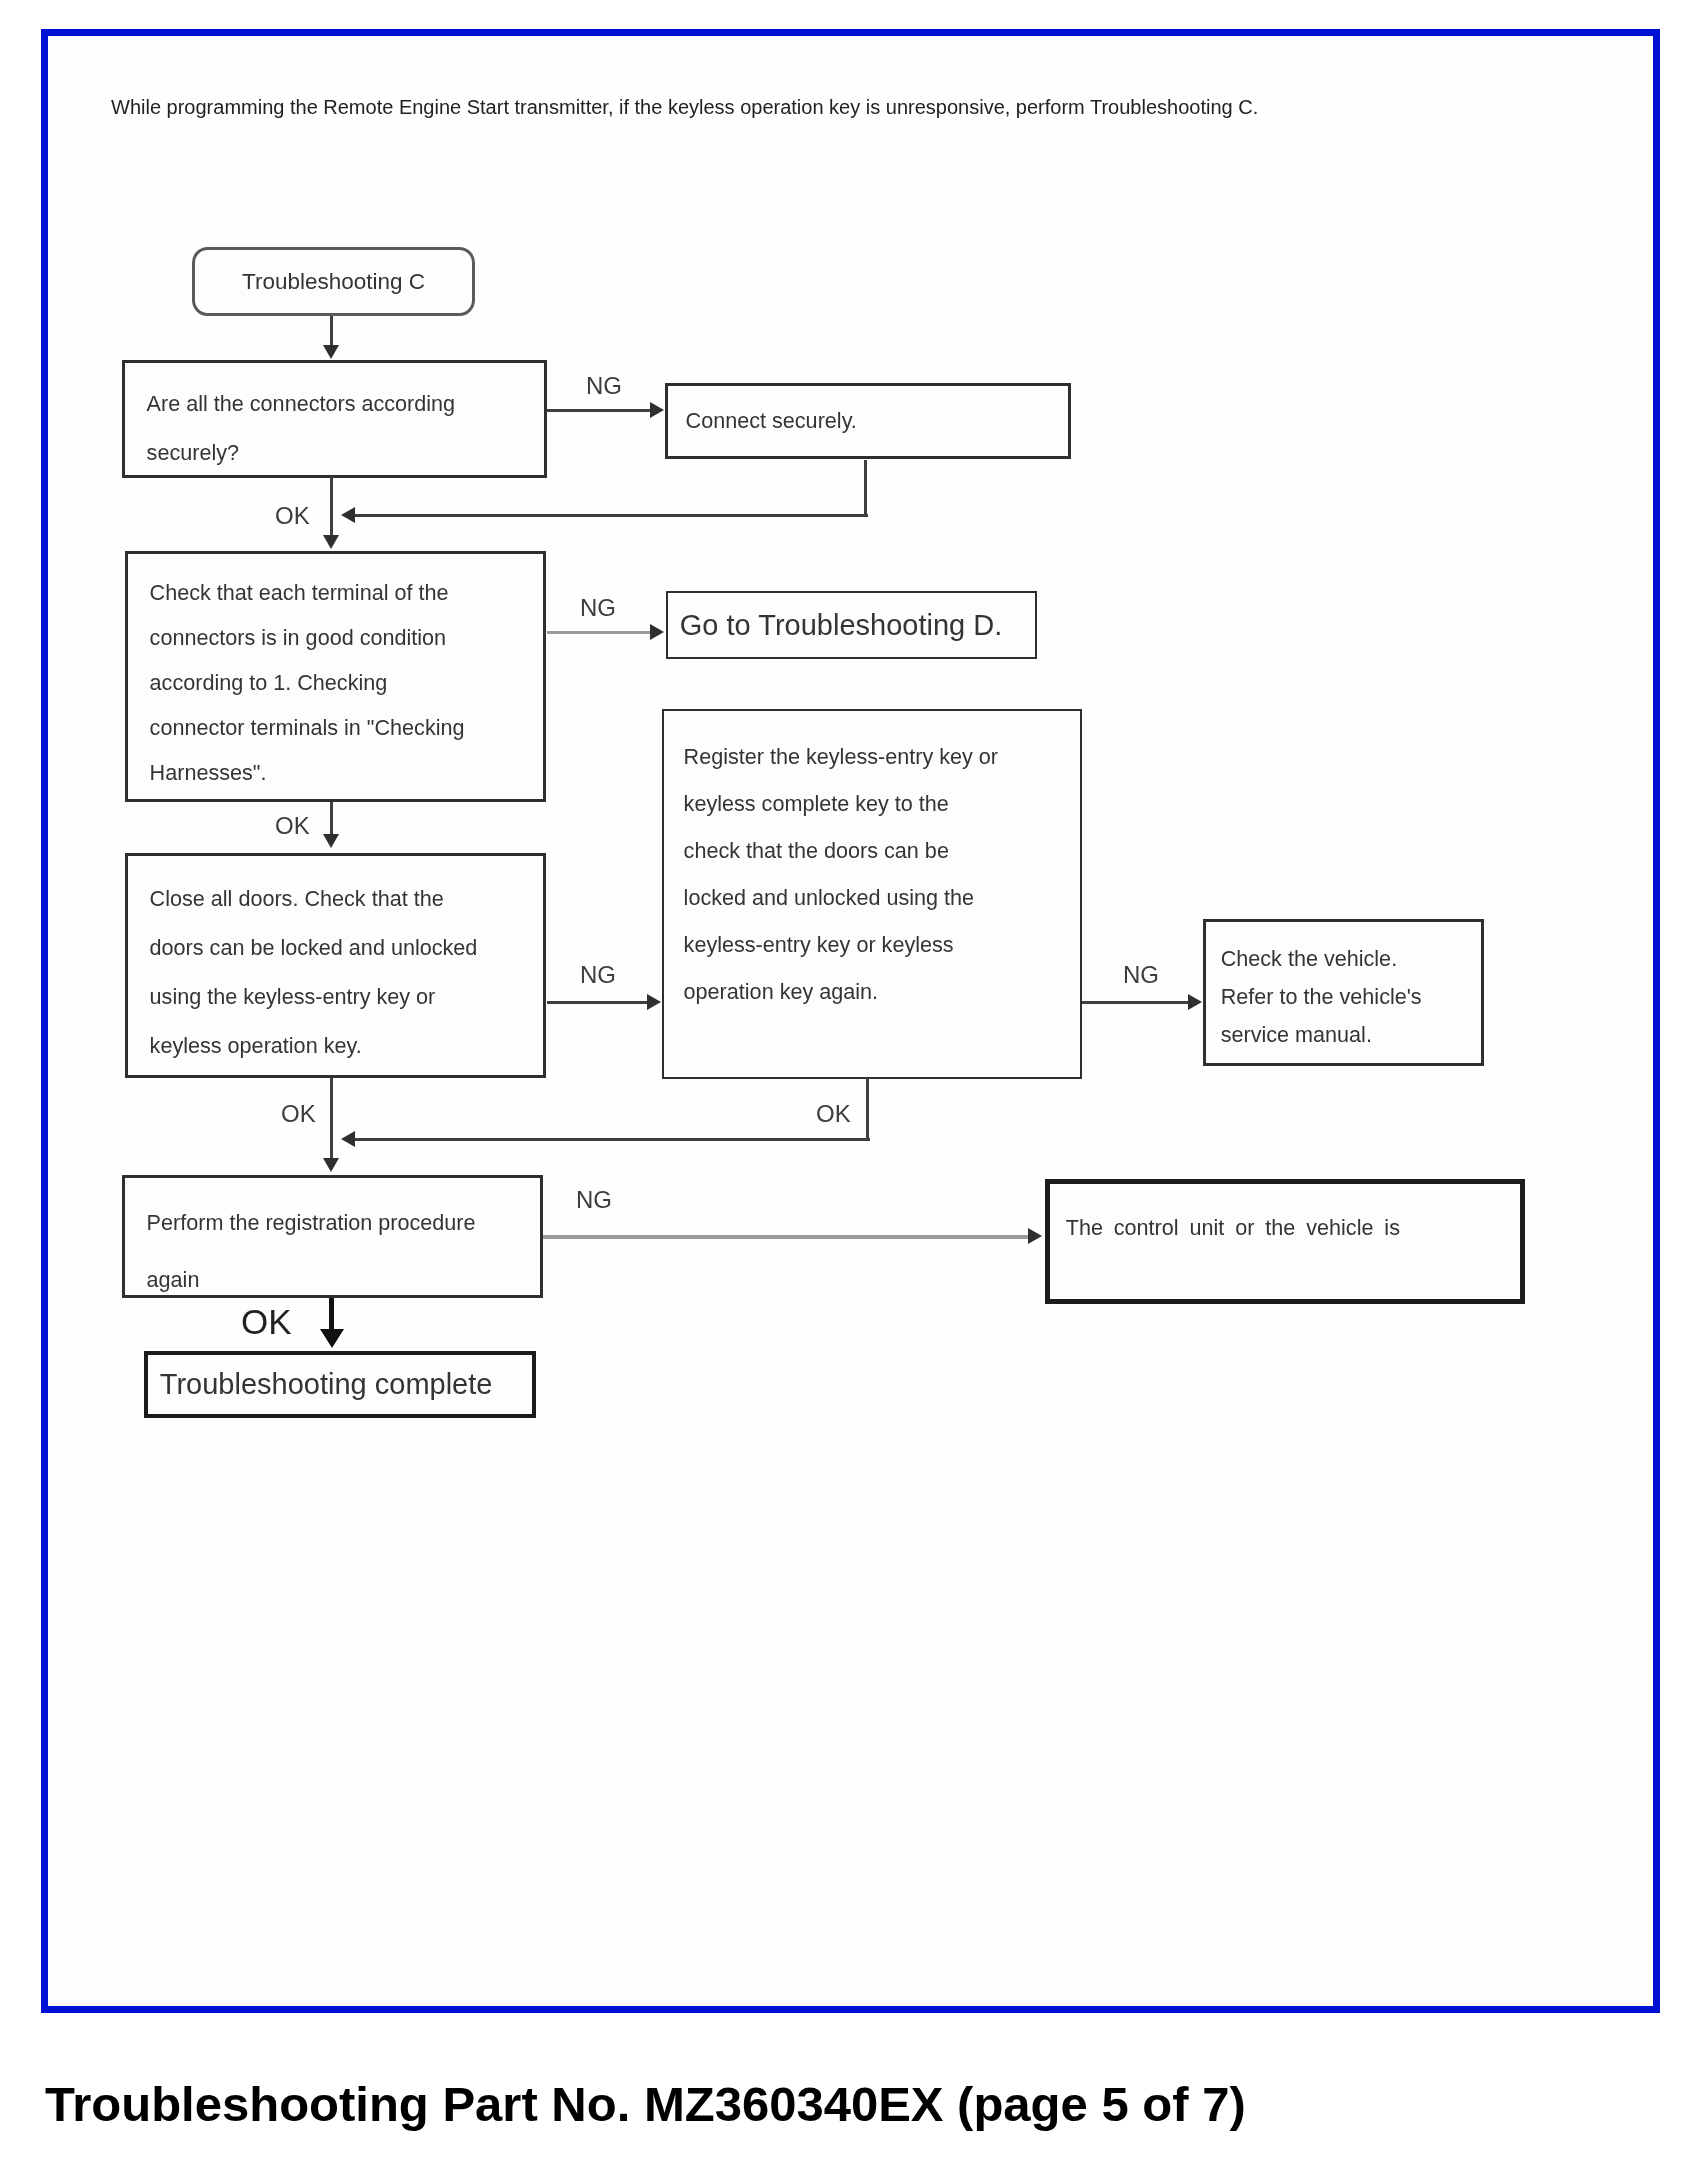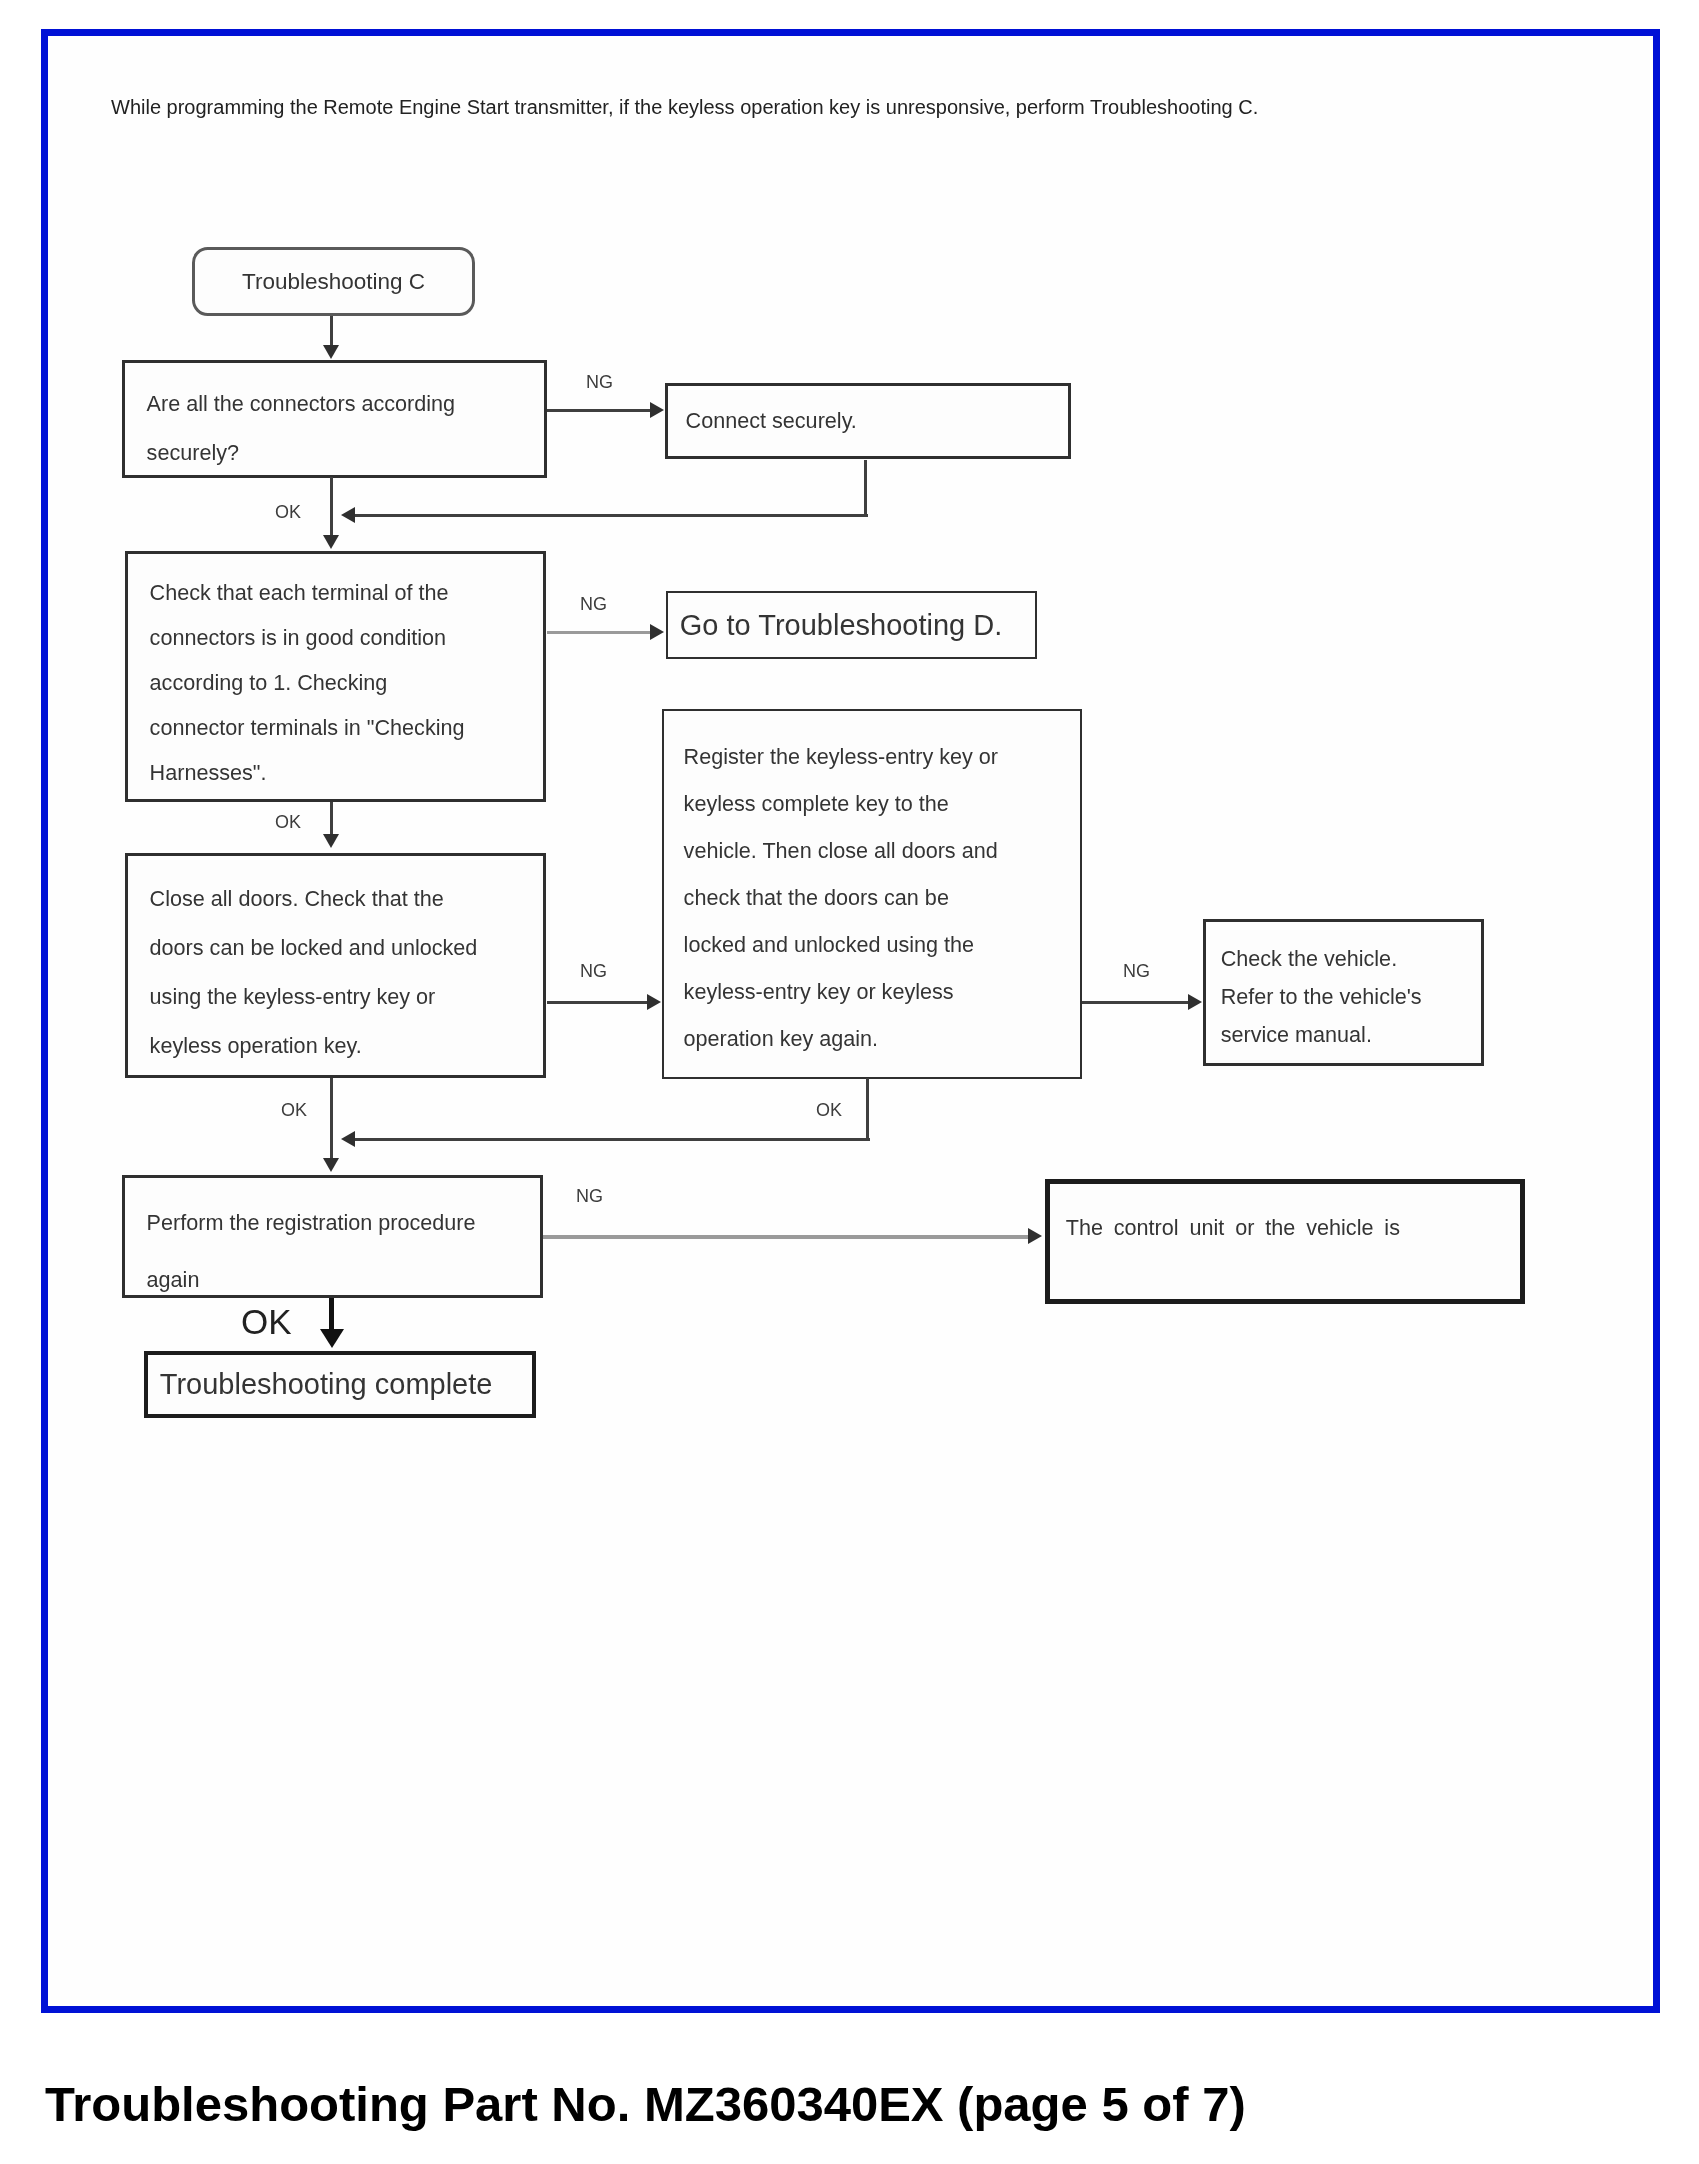--- a/index.html
+++ b/index.html
@@ -10,21 +10,21 @@
   .blue-frame{position:absolute;left:41px;top:29px;width:1619px;height:1984px;
     border:7.8px solid #0011d6;box-sizing:border-box;background:#fefefe;}
   .intro{position:absolute;left:111px;top:82px;width:1470px;
     font-size:20px;line-height:51px;color:#222;}
   .box{position:absolute;border:3.9px solid #2f2f2f;background:#fdfdfd;
     box-sizing:border-box;font-size:21.6px;color:#343434;}
   .box .ln{white-space:nowrap;}
   .start{border:3.9px solid #5a5a5a;border-radius:15.7px;display:flex;
     align-items:center;justify-content:center;}
   .vcenter{display:flex;align-items:center;}
-  .lbl{position:absolute;font-size:18px;color:#3d3d3d;}
+  .lbl{position:absolute;font-size:24px;color:#3d3d3d;}
   .line{position:absolute;background:#3f3f3f;}
   .line.gray{background:#9a9a9a;}
   .arr{position:absolute;width:0;height:0;}
   .arr.down{border-left:8.8px solid transparent;border-right:8.8px solid transparent;
     border-top:14.7px solid #2f2f2f;}
   .arr.right{border-top:8.8px solid transparent;border-bottom:8.8px solid transparent;
     border-left:14.7px solid #2f2f2f;}
   .arr.left{border-top:8.8px solid transparent;border-bottom:8.8px solid transparent;
     border-right:14.7px solid #2f2f2f;}
   .arr.big{border-left:12.7px solid transparent;border-right:12.7px solid transparent;
@@ -96,21 +96,20 @@
     <div class="ln">keyless operation key.</div>
   </div>
 
   <div class="lbl" style="left:580px;top:961px;">NG</div>
   <div class="line" style="left:547px;top:1001px;width:102px;height:2.9px;"></div>
   <div class="arr right" style="left:647px;top:994px;"></div>
 
   <div class="box" style="left:662px;top:709px;width:420px;height:370px;padding:21.6px 0 0 19.6px;line-height:47px;border-width:2.9px;">
     <div class="ln">Register the keyless-entry key or</div>
     <div class="ln">keyless complete key to the</div>
-    <div class="ln">vehicle. Then close all doors and</div>
     <div class="ln">check that the doors can be</div>
     <div class="ln">locked and unlocked using the</div>
     <div class="ln">keyless-entry key or keyless</div>
     <div class="ln">operation key again.</div>
   </div>
 
   <div class="lbl" style="left:1123px;top:961px;">NG</div>
   <div class="line" style="left:1082px;top:1001px;width:108px;height:2.9px;"></div>
   <div class="arr right" style="left:1188px;top:994px;"></div>
 

